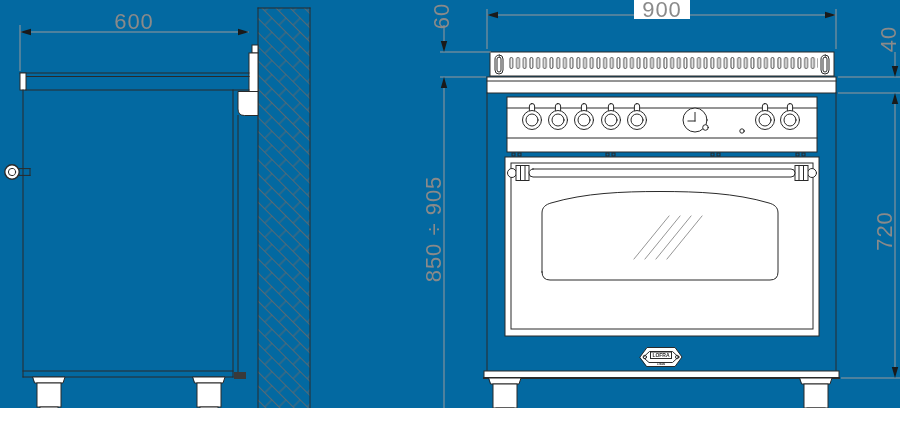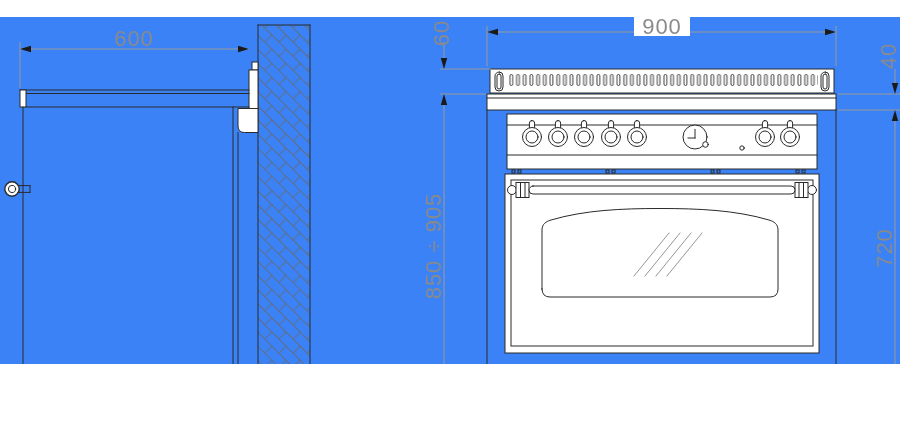--- a/index.html
+++ b/index.html
@@ -1,16 +1,16 @@
 <!DOCTYPE html>
 <html><head>
 <meta charset="utf-8">
 <style>
   html,body{margin:0;padding:0;background:#fff;}
-  .canvas{position:relative;width:900px;height:347px;background:#3b82f6;overflow:hidden;margin-top:17px;}
+  .canvas{position:relative;width:900px;height:408px;background:#0369a1;overflow:hidden;}
   svg{position:absolute;left:0;top:0;}
   svg text{font-family:"Liberation Sans","DejaVu Sans",sans-serif;}
   .dim-text{font-size:22px;fill:#8a8a8a;letter-spacing:1px;}
   .badge-text{fill:#2a2a2a;font-weight:bold;}
 </style>
 </head>
 <body>
 
 <div class="canvas">
 <svg width="900" height="432" viewBox="0 0 900 432">

